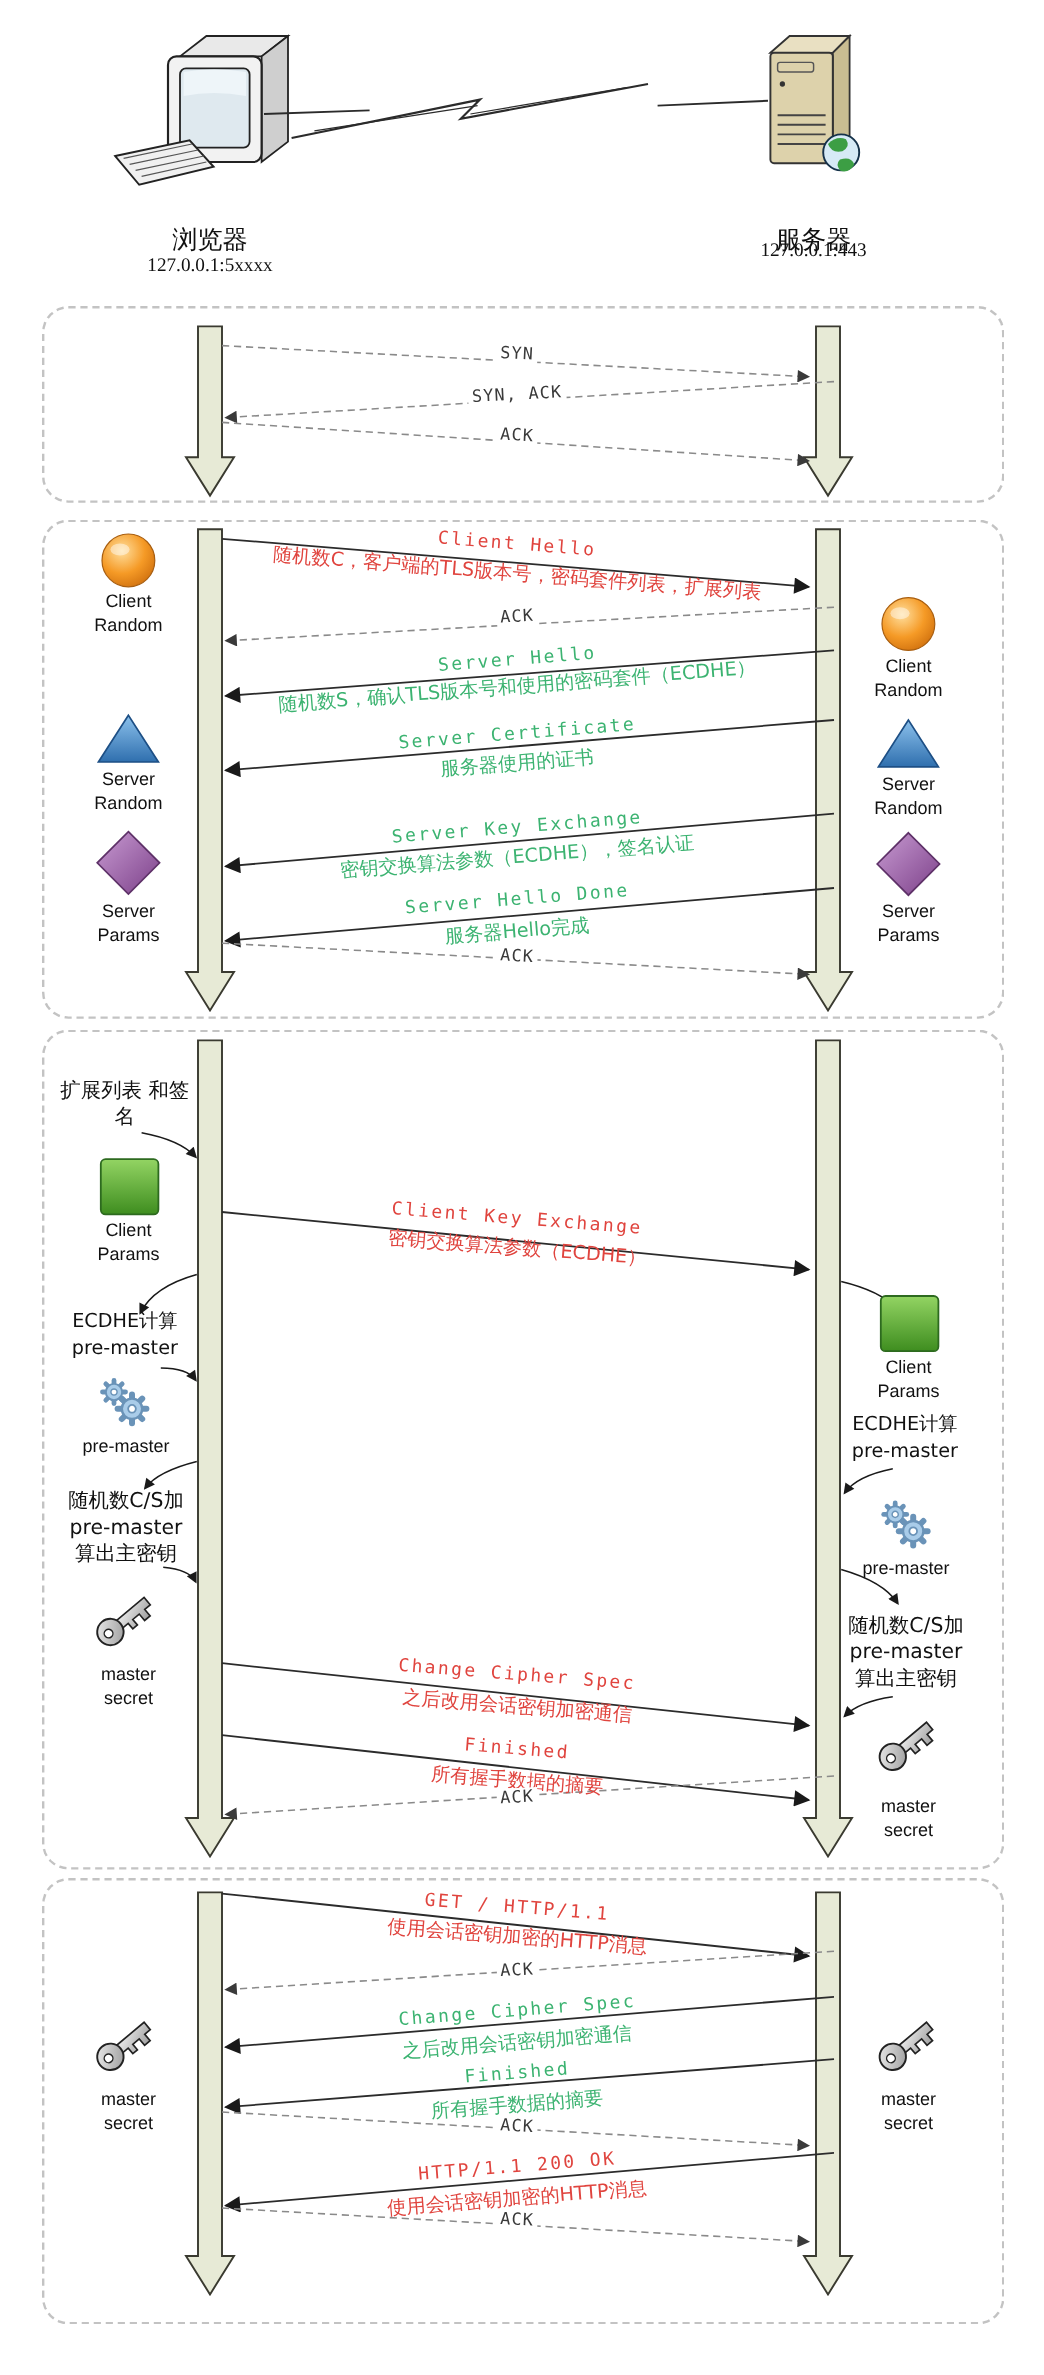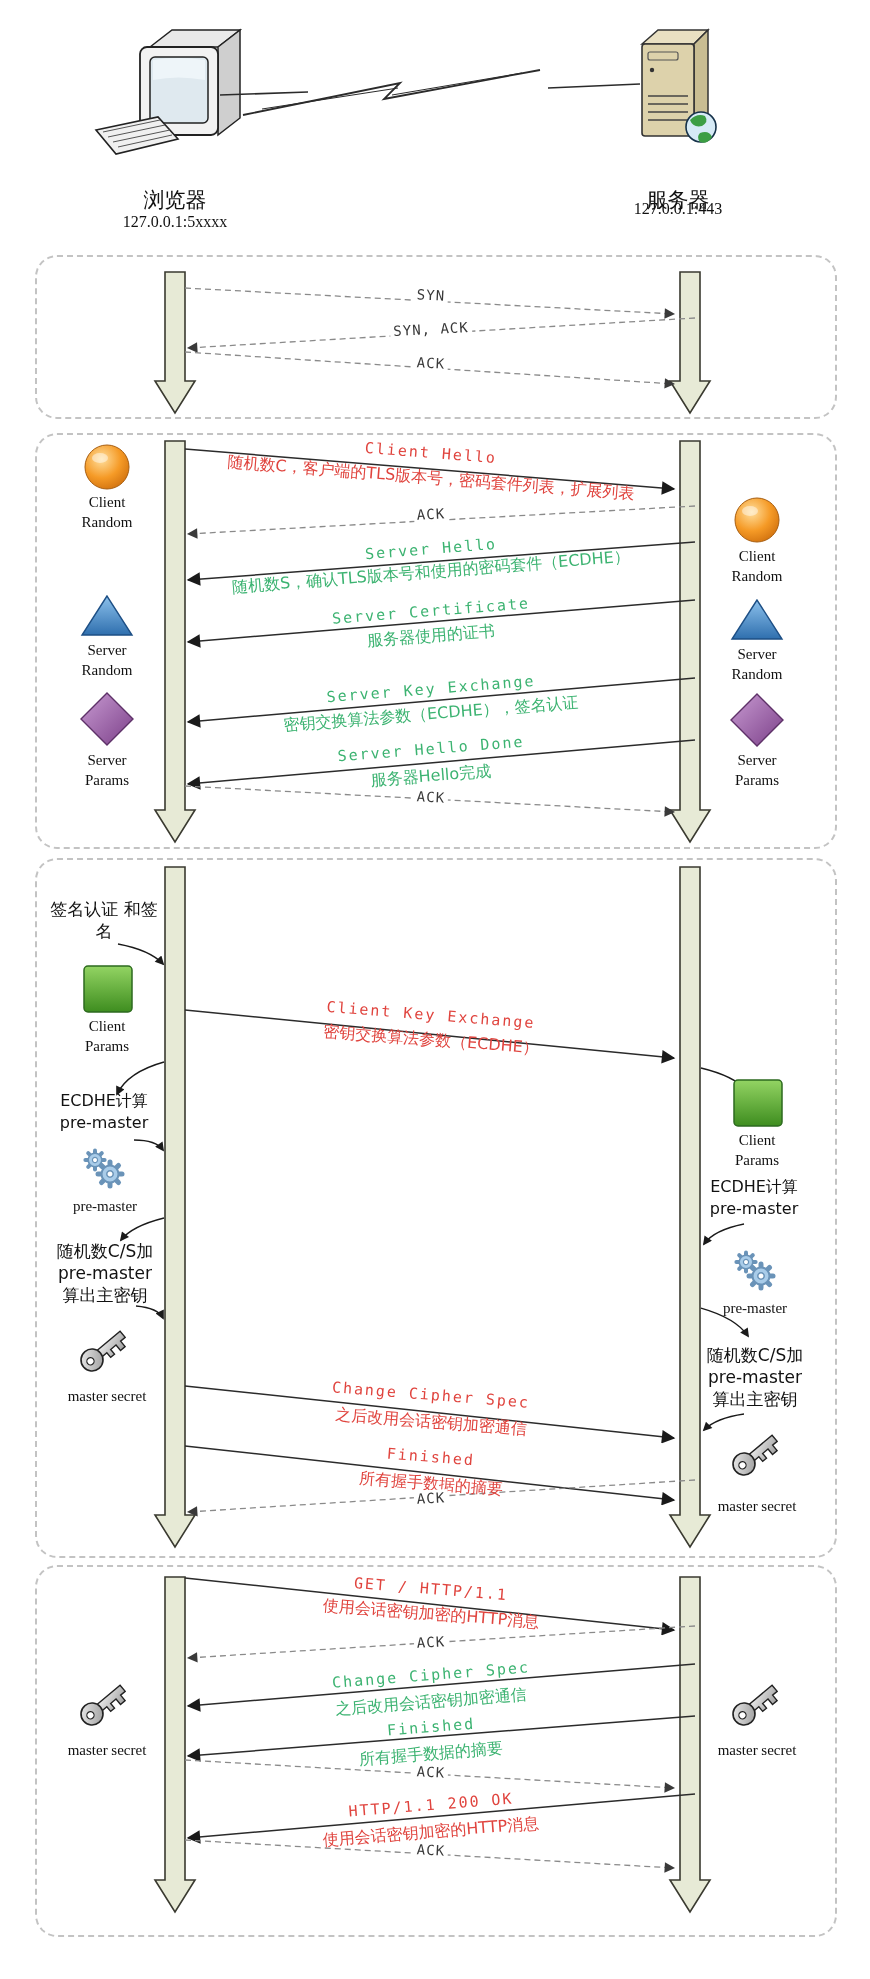--- a/index.html
+++ b/index.html
@@ -8,21 +8,21 @@
   .phase{position:absolute;left:35px;width:798px;border:2px dashed #c3c3c3;border-radius:22px;z-index:1;}
   svg.overlay{position:absolute;left:0;top:0;z-index:2;}
   .mt{position:absolute;left:185px;width:492px;text-align:center;z-index:3;}
   .en{font-family:"DejaVu Sans Mono","DejaVu Sans",sans-serif;}
   .title{font-size:15px;letter-spacing:2px;white-space:nowrap;}
   .sub{font-size:16px;white-space:nowrap;}
   .ack{font-size:14px;letter-spacing:1px;color:#3a3a3a;}
   .ack span{background:#fff;padding:0 3px;}
   .red{color:#e0443e;}
   .green{color:#3cb371;}
-  .il{position:absolute;text-align:center;font-family:Liberation Serif, serif;
+  .il{position:absolute;text-align:center;font-family:Liberation Sans, sans-serif;
       font-size:15px;line-height:20px;z-index:3;color:#111;}
   .note{position:absolute;text-align:center;font-size:16px;line-height:22px;z-index:3;color:#111;}
   .hlabel{position:absolute;text-align:center;font-size:21px;z-index:3;color:#111;}
   .haddr{position:absolute;text-align:center;font-size:16px;z-index:3;color:#111;
          font-family:Liberation Serif, serif;}
   .r3{transform:rotate(3deg);} .rn3{transform:rotate(-3deg);}
   .rp{transform:rotate(4.5deg);} .rn{transform:rotate(-4.5deg);}
 </style>
 </head>
 <body>
@@ -225,21 +225,21 @@
   <div class="il" style="left:717px;top:750px;width:80px;">Server Params</div>
 
   <div class="mt en title red rp" style="top:1006px;">Client Key Exchange</div>
   <div class="mt sub red rp" style="top:1030px;">密钥交换算法参数（ECDHE）</div>
   <div class="mt en title red rp" style="top:1386px;">Change Cipher Spec</div>
   <div class="mt sub red rp" style="top:1412px;">之后改用会话密钥加密通信</div>
   <div class="mt en title red rp" style="top:1448px;">Finished</div>
   <div class="mt sub red rp" style="top:1474px;">所有握手数据的摘要</div>
   <div class="mt en ack rn3" style="top:1490px;"><span>ACK</span></div>
 
-  <div class="note" style="left:49px;top:898px;width:110px;font-size:17px;">签名认证 和签名</div>
+  <div class="note" style="left:49px;top:898px;width:110px;font-size:17px;">扩展列表 和签名</div>
   <div class="il" style="left:67px;top:1016px;width:80px;">Client Params</div>
   <div class="note" style="left:49px;top:1090px;width:110px;">ECDHE计算 pre-master</div>
   <div class="il" style="left:45px;top:1196px;width:120px;white-space:nowrap;">pre-master</div>
   <div class="note" style="left:47px;top:1240px;width:116px;font-size:17px;">随机数C/S加 pre-master 算出主密钥</div>
   <div class="il" style="left:67px;top:1386px;width:80px;">master secret</div>
 
   <div class="il" style="left:717px;top:1130px;width:80px;">Client Params</div>
   <div class="note" style="left:699px;top:1176px;width:110px;">ECDHE计算 pre-master</div>
   <div class="il" style="left:695px;top:1298px;width:120px;white-space:nowrap;">pre-master</div>
   <div class="note" style="left:697px;top:1344px;width:116px;font-size:17px;">随机数C/S加 pre-master 算出主密钥</div>

